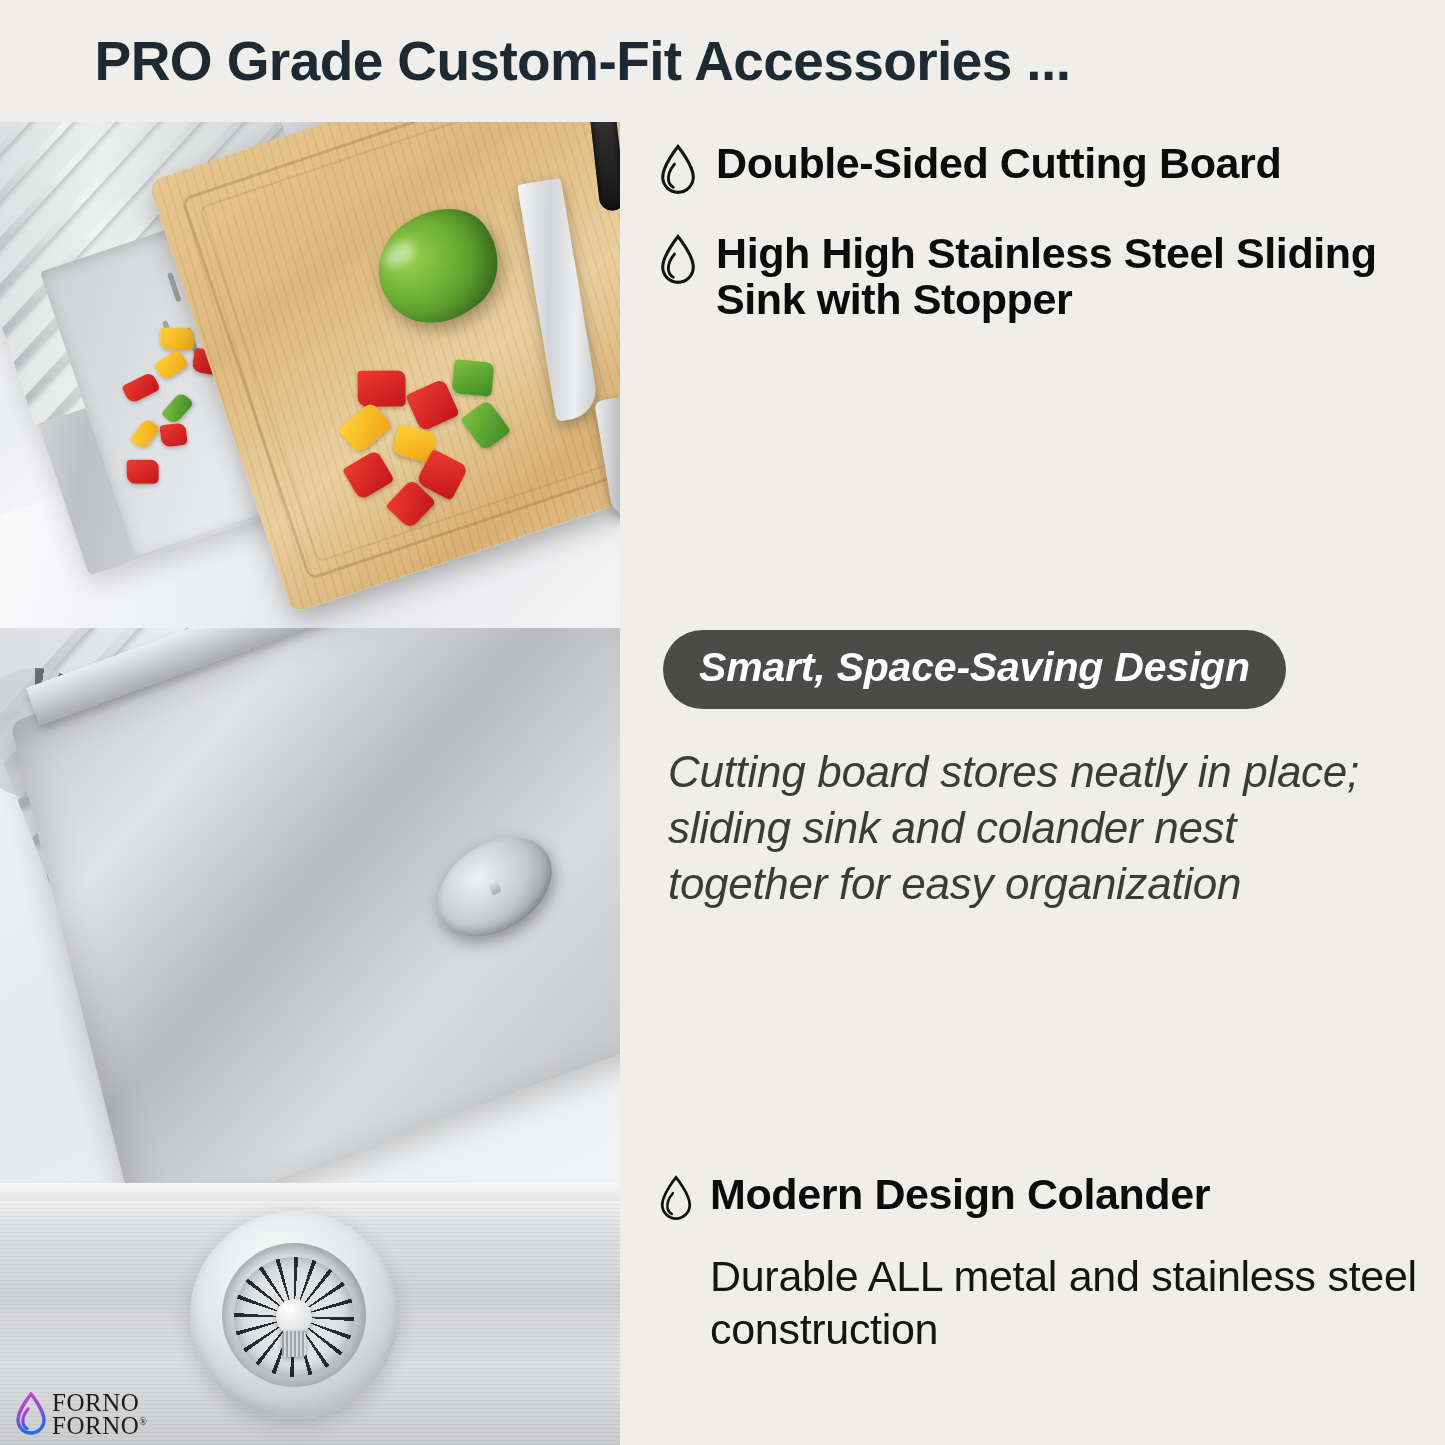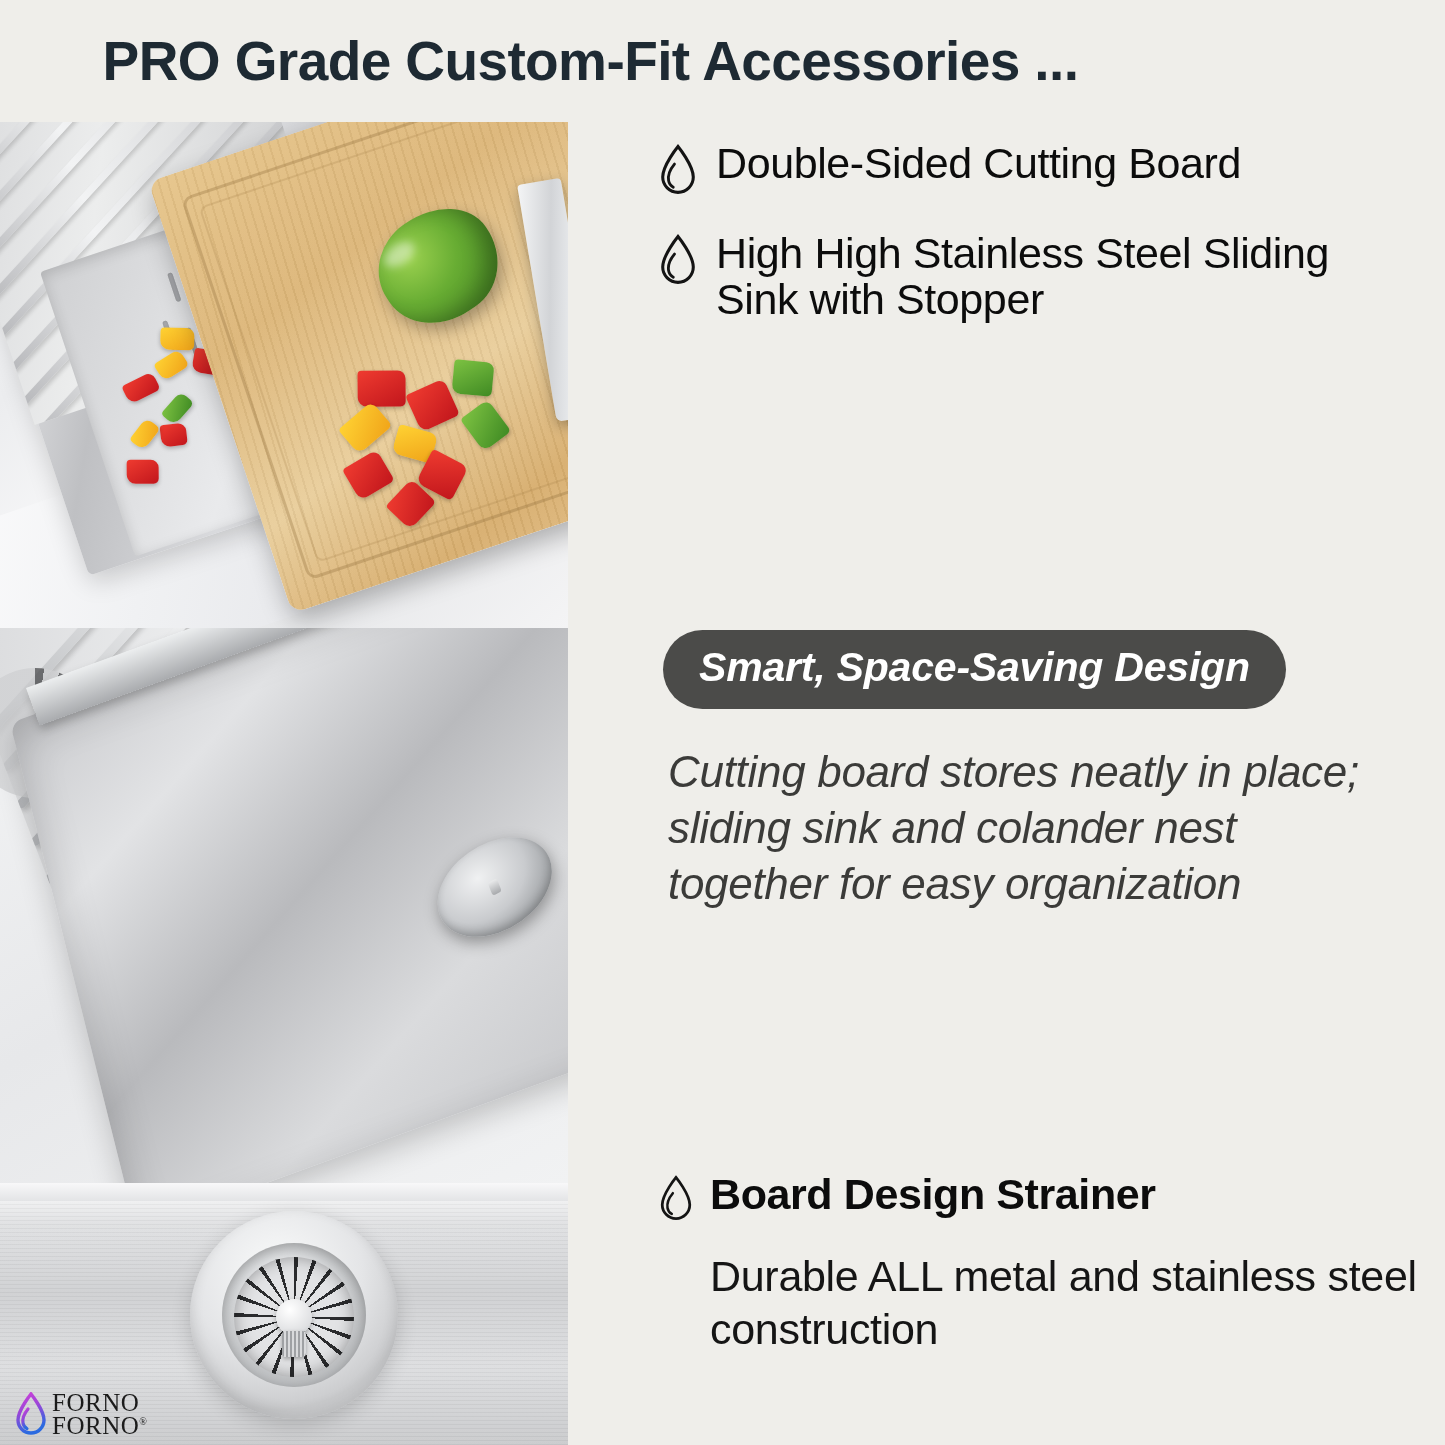--- a/index.html
+++ b/index.html
@@ -6,32 +6,32 @@
   html,body { width:1445px; height:1445px; }
   body {
     background:#EFEEEA;
     font-family:"Liberation Sans", sans-serif;
     overflow:hidden;
   }
   .page { position:relative; width:1445px; height:1445px; background:#EFEEEA; }
 
   
   .title-bar{
-    position:absolute; left:16px; top:0; width:1149px; height:122px;
+    position:absolute; left:8px; top:0; width:1149px; height:122px;
     display:flex; align-items:center; justify-content:center;
   }
   .title{
     font-size:55px; font-weight:700; color:#1e2a33;
     letter-spacing:-0.6px; white-space:nowrap;
     font-family:"Liberation Sans", sans-serif;
   }
 
   
   .img-col{ position:absolute; left:0; top:122px; width:620px; height:1323px; }
-  .photo{ position:absolute; left:0; width:568px; overflow:hidden; }
+  .photo{ position:absolute; left:0; width:620px; overflow:hidden; }
   .photo-1{ top:0;    height:506px; }
   .photo-2{ top:506px; height:555px; }
   .photo-3{ top:1061px; height:262px; }
 
   
   .p1-bg{ position:absolute; inset:0;
     background:
       linear-gradient(135deg,#f7f7f8 0%,#ecedef 26%,#f9f9fa 48%,#e7e8ea 74%,#f4f4f5 100%);
   }
   .p1-marble{ position:absolute; right:-10px; top:-10px; width:280px; height:260px;
@@ -181,21 +181,21 @@
   .logo-l2{ font-size:25px; letter-spacing:.5px; }
   .logo-reg{ font-size:10px; vertical-align:super; }
 
   
   .content{ position:absolute; left:620px; top:122px; width:825px; height:1323px; }
 
   .feature-list{ position:absolute; left:38px; top:18px; width:760px; }
   .feature{ display:flex; align-items:flex-start; gap:18px; margin-bottom:34px; }
   .drop-icon{ flex:0 0 auto; width:40px; height:52px; margin-top:4px; }
   .feature-text{
-    font-size:43px; font-weight:400; color:#0c0c0c; line-height:1.07;
+    font-size:43px; font-weight:700; color:#0c0c0c; line-height:1.07;
     letter-spacing:-0.4px;
   }
 
   .badge-wrap{ position:absolute; left:43px; top:508px; }
   .badge{
     display:inline-block; background:#4b4b49; color:#ffffff;
     font-size:41px; font-weight:700; font-style:italic;
     padding:14px 36px 18px 36px; border-radius:60px; letter-spacing:-0.2px;
     white-space:nowrap;
   }
@@ -366,19 +366,19 @@
     </div>
 
     <div class="body-para">Cutting board stores neatly in place; sliding sink and colander nest together for easy organization</div>
 
     <div class="bottom-block">
       <div class="bottom-feature">
         <svg class="drop-icon" viewBox="0 0 34 44">
           <path d="M17 2 C17 2 4 18 4 28 a13 13 0 0 0 26 0 C30 18 17 2 17 2 Z" fill="none" stroke="#141414" stroke-width="2.6"></path>
           <path d="M14 17 C9 23 8.5 28 9 31 c.4 2.6 2 4.6 4 5.6" fill="none" stroke="#141414" stroke-width="2.4" stroke-linecap="round"></path>
         </svg>
-        <div class="bottom-title">Board Design Strainer</div>
+        <div class="bottom-title">Modern Design Colander</div>
       </div>
       <div class="bottom-sub">Durable ALL metal and stainless steel construction</div>
     </div>
 
   </div>
 </div>
 
 </body></html>

